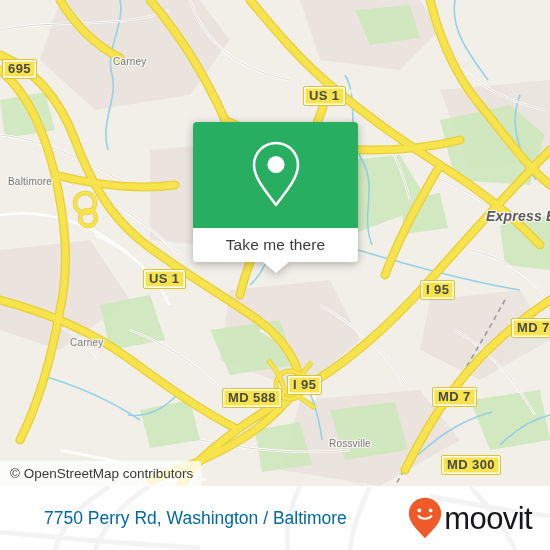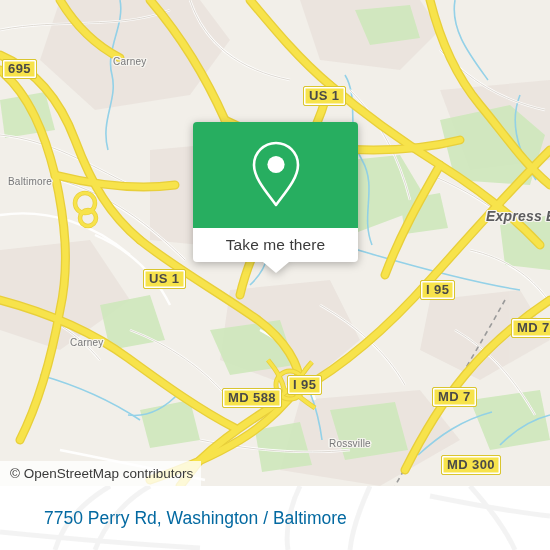--- a/index.html
+++ b/index.html
@@ -394,15 +394,24 @@
         <path d="M55,64 C62,40 80,18 110,0"></path>
         <path d="M95,64 C105,38 125,14 150,0"></path>
         <path d="M300,0 C290,20 285,45 288,64"></path>
         <path d="M370,0 C360,22 352,44 350,64"></path>
         <path d="M430,10 C470,18 510,26 550,30"></path>
         <path d="M0,46 C60,52 130,58 200,62"></path>
         <path d="M470,0 C488,20 505,42 515,64"></path>
       </g>
     </svg>
     <div id="footer-address">7750 Perry Rd, Washington / Baltimore</div>
+    <div id="brand">
+      <svg width="34" height="42" viewBox="0 0 34 42">
+        <path d="M17 0.8 C7.9 0.8 0.8 8 0.8 16.4 C0.8 25.5 9.6 33 17 41.2 C24.4 33 33.2 25.5 33.2 16.4 C33.2 8 26.1 0.8 17 0.8 Z" fill="#ef5a28"></path>
+        <circle cx="11.4" cy="13.4" r="1.9" fill="#ffffff"></circle>
+        <circle cx="22.6" cy="13.4" r="1.9" fill="#ffffff"></circle>
+        <path d="M10.6 19.2 C13 22.6 21 22.6 23.4 19.2" fill="none" stroke="#ffffff" stroke-width="2.1" stroke-linecap="round"></path>
+      </svg>
+      <span class="brand-name">moovit</span>
+    </div>
   </div>
 
 </div>
 
 </body></html>

